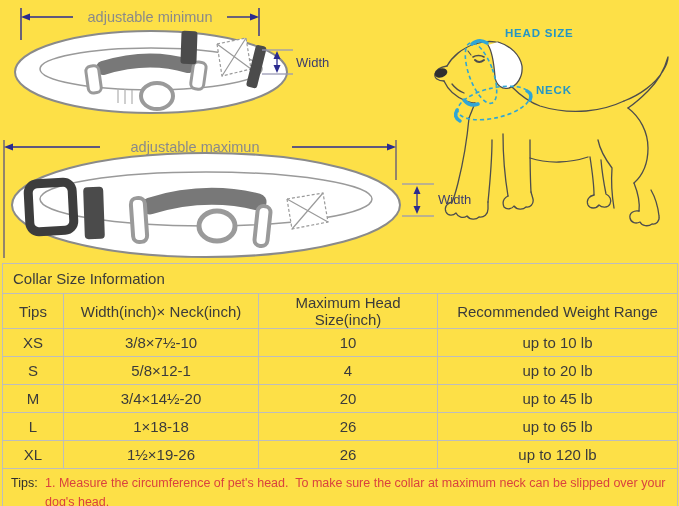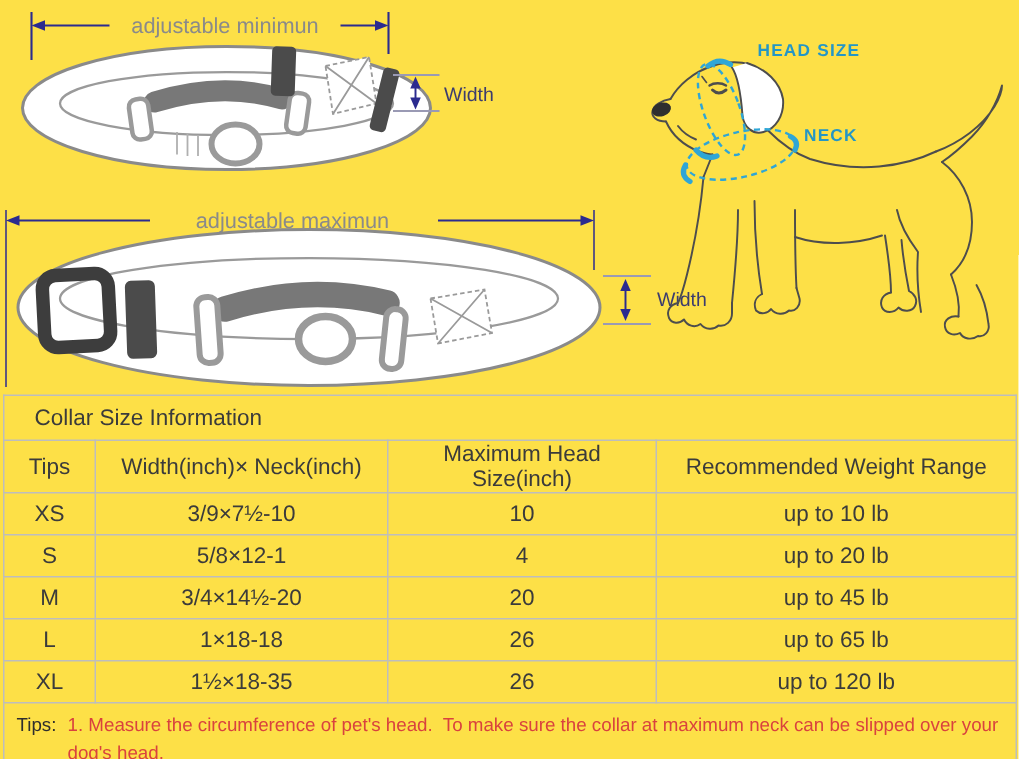--- a/index.html
+++ b/index.html
@@ -7,21 +7,21 @@
         font-family:"Liberation Sans",sans-serif;overflow:hidden;}
   #illustration{position:absolute;top:0;left:0;width:679px;height:263px;}
 
   
   #size-table-wrap{position:absolute;top:263px;left:2px;width:675px;}
   table.size-table{border-collapse:collapse;width:675px;table-layout:fixed;
         font-size:15px;color:#3b3b3b;}
   table.size-table td,table.size-table th{border:1px solid #bdbdbd;
         font-weight:normal;text-align:center;vertical-align:middle;
         padding:0 4px;overflow:hidden;}
-  tr.caption-row td{height:29px;text-align:left;padding-left:20px;}
+  tr.caption-row td{height:29px;text-align:left;padding-left:10px;}
   tr.head-row th{height:28px;}
   tr.data-row td{height:27px;}
   tr.tips-row td{text-align:left;padding:5px 8px 6px 8px;}
   .tips{display:flex;font-size:12.5px;line-height:1.55;color:#2e2e2e;}
   .tips-label{flex:0 0 34px;white-space:nowrap;}
   .tip-line1{color:#d9423e;white-space:pre-wrap;}
 
   
   text.dim-label{font-size:14.5px;fill:#8a8a8a;}
   text.width-label{font-size:13px;fill:#3c3c6e;}
@@ -156,21 +156,21 @@
         <td colspan="4">Collar Size Information</td>
       </tr>
       <tr class="head-row">
         <th>Tips</th>
         <th>Width(inch)× Neck(inch)</th>
         <th>Maximum Head Size(inch)</th>
         <th>Recommended Weight Range</th>
       </tr>
       <tr class="data-row">
         <td>XS</td>
-        <td>3/9×7½-10</td>
+        <td>3/8×7½-10</td>
         <td>10</td>
         <td>up to 10 lb</td>
       </tr>
       <tr class="data-row">
         <td>S</td>
         <td>5/8×12-1</td>
         <td>4</td>
         <td>up to 20 lb</td>
       </tr>
       <tr class="data-row">
@@ -180,21 +180,21 @@
         <td>up to 45 lb</td>
       </tr>
       <tr class="data-row">
         <td>L</td>
         <td>1×18-18</td>
         <td>26</td>
         <td>up to 65 lb</td>
       </tr>
       <tr class="data-row">
         <td>XL</td>
-        <td>1½×18-35</td>
+        <td>1½×19-26</td>
         <td>26</td>
         <td>up to 120 lb</td>
       </tr>
       <tr class="tips-row">
         <td colspan="4">
           <div class="tips">
             <span class="tips-label">Tips:</span>
             <div>
               <div class="tip-line1">1. Measure the circumference of pet's head.  To make sure the collar at maximum neck can be slipped over your dog's head.</div>
 

